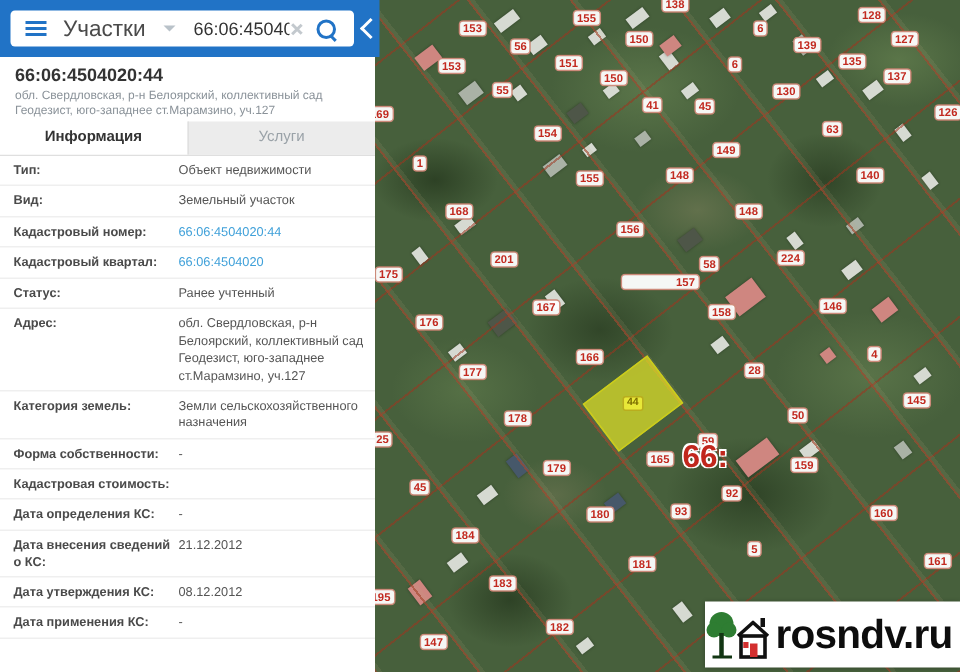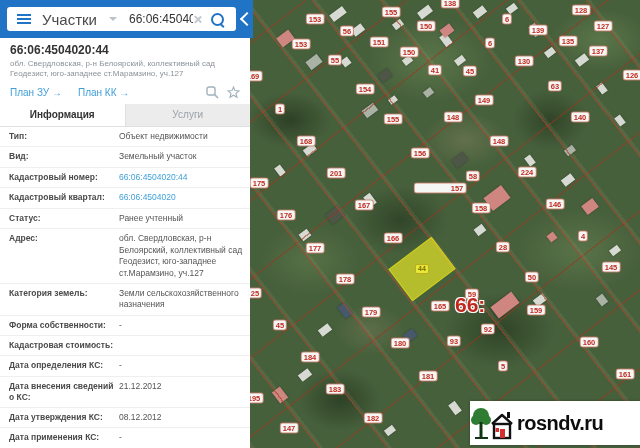--- a/index.html
+++ b/index.html
@@ -33,21 +33,21 @@
     transform:rotate(-37deg);display:flex;align-items:center;justify-content:center;}
   .parcel-label{background:#e8e838;border:1px solid #b9ad1e;border-radius:2px;
     color:#7a6c00;font-size:7px;font-weight:bold;line-height:8px;padding:0 2px;transform:rotate(37deg);}
   .badge{position:absolute;transform:translate(-50%,-50%);background:rgba(255,255,255,.95);
     border:1px solid rgba(186,92,70,.7);border-radius:3px;padding:0 2px;
     font-size:7.5px;font-weight:bold;line-height:9px;color:#c22a20;white-space:nowrap;}
   .quarter-label{position:absolute;left:205px;top:295px;font-size:21px;font-weight:bold;color:#c1271d;
     text-shadow:-1px -1px 0 #fff,1px -1px 0 #fff,-1px 1px 0 #fff,1px 1px 0 #fff;line-height:20px;}
   .wm{position:absolute;right:0;bottom:3px;width:170px;height:44px;background:#fff;
     display:flex;align-items:center;box-shadow:0 0 3px rgba(0,0,0,.3);}
-  .wm-text{font-size:20px;font-weight:bold;color:#0d0d0d;letter-spacing:-.5px;margin-left:3px;}
+  .wm-text{font-size:27px;font-weight:bold;color:#0d0d0d;letter-spacing:-.5px;margin-left:3px;}
 
   
   .topbar{position:absolute;left:0;top:0;width:253px;height:38px;background:#2173c6;z-index:5;}
   .searchbox{position:absolute;left:7px;top:7px;width:229px;height:24px;background:#fff;border-radius:3px;
     display:flex;align-items:center;}
   .hamburger{width:14px;height:2px;background:#2173c6;box-shadow:0 -4px 0 #2173c6,0 4px 0 #2173c6;margin-left:10px;flex:none;}
   .cat-label{font-size:15px;color:#4a4a4a;margin-left:11px;}
   .chev-down{width:0;height:0;border-left:4px solid transparent;border-right:4px solid transparent;
     border-top:4px solid #b9c2c9;margin-left:12px;flex:none;}
   .query{font-size:12px;color:#333;margin-left:12px;flex:1;white-space:nowrap;overflow:hidden;}
@@ -229,32 +229,20 @@
       <div class="clear-x"></div>
       <div class="mag"></div>
     </div>
     <div class="collapse"></div>
   </div>
 
   <div class="panel">
     <div class="title">66:06:4504020:44</div>
     <div class="subtitle">обл. Свердловская, р-н Белоярский, коллективный сад Геодезист, юго-западнее ст.Марамзино, уч.127</div>
 
-    <div class="planrow">
-      <a class="plan-link">План ЗУ →</a>
-      <a class="plan-link">План КК →</a>
-      <div class="spacer"></div>
-      <svg class="mini-icon" viewBox="0 0 13 13">
-        <rect x="1" y="1" width="8" height="8" rx="2" fill="none" stroke="#9fb2bd" stroke-width="1.4"></rect>
-        <line x1="8.5" y1="8.5" x2="12" y2="12" stroke="#9fb2bd" stroke-width="1.6"></line>
-      </svg>
-      <svg class="mini-icon" viewBox="0 0 13 13">
-        <path d="M6.5 1 L8 4.6 L12 4.9 L9 7.4 L10 11.3 L6.5 9.2 L3 11.3 L4 7.4 L1 4.9 L5 4.6 Z" fill="none" stroke="#9fb2bd" stroke-width="1.1"></path>
-      </svg>
-    </div>
 
     <div class="tabs">
       <div class="tab active">Информация</div>
       <div class="tab inactive">Услуги</div>
     </div>
 
     <div class="table" id="info-table">
         <div class="row">
           <div class="lbl">Тип:</div>
           <div class="val">Объект недвижимости</div>

